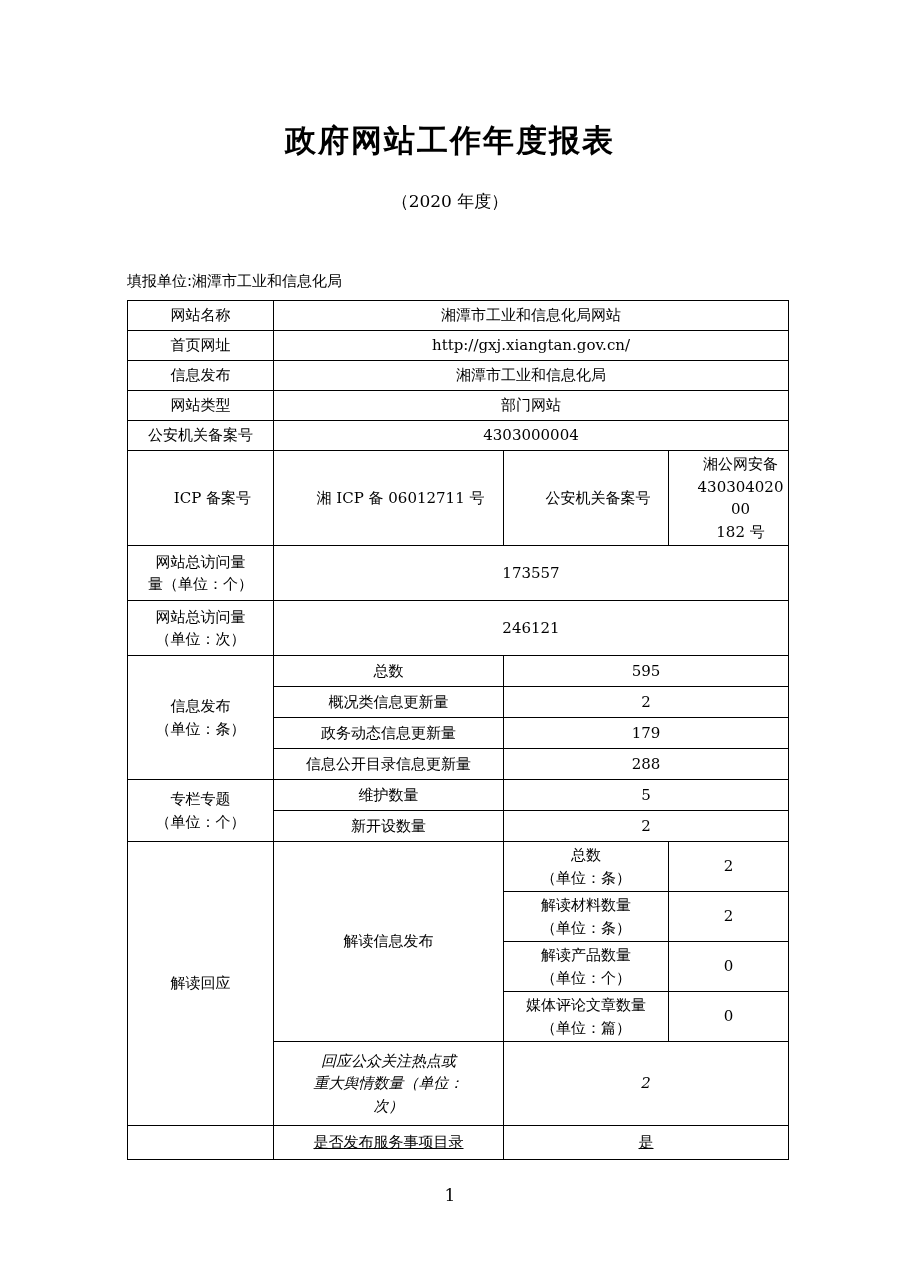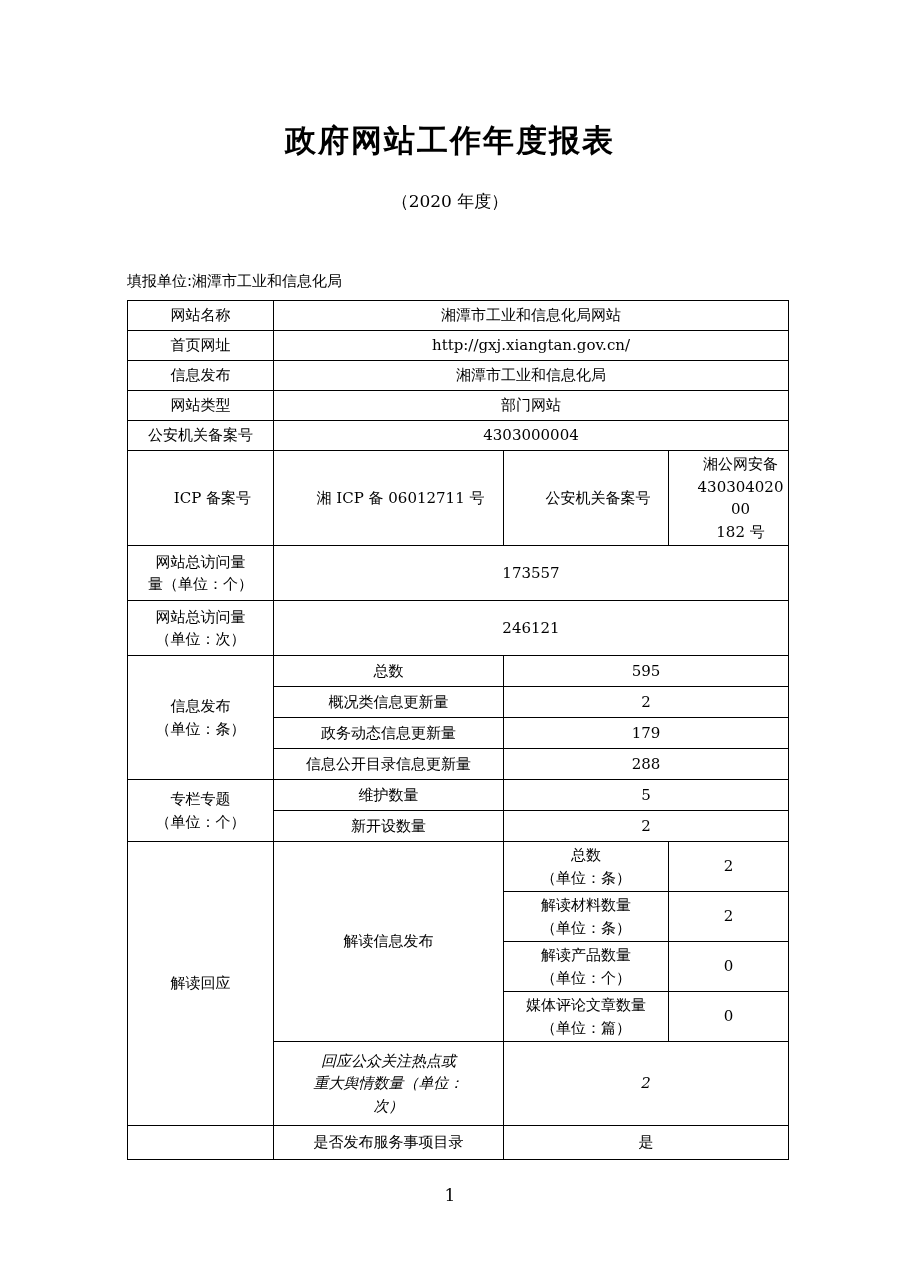--- a/index.html
+++ b/index.html
@@ -53,21 +53,21 @@
   .c2 { width: 230px; }
   .c3 { width: 165px; }
   .c4 { width: 120px; }
 
   tr.h30  td { height: 30px; }
   tr.h84  td { height: 84px; padding-left: 28px; }
   tr.h55  td { height: 55px; }
   tr.h31  td { height: 31px; }
   tr.h50  td { height: 50px; }
   tr.h84b td { height: 84px; font-style: italic; }
-  tr.h34  td { height: 34px; }
+  tr.h34  td { height: 34px; text-decoration: underline; }
 
   .pagenum {
     position: absolute; top: 1185px; left: 0; width: 100%;
     text-align: center;
     font-size: 17px;
   }
 </style>
 </head>
 <body>
 

